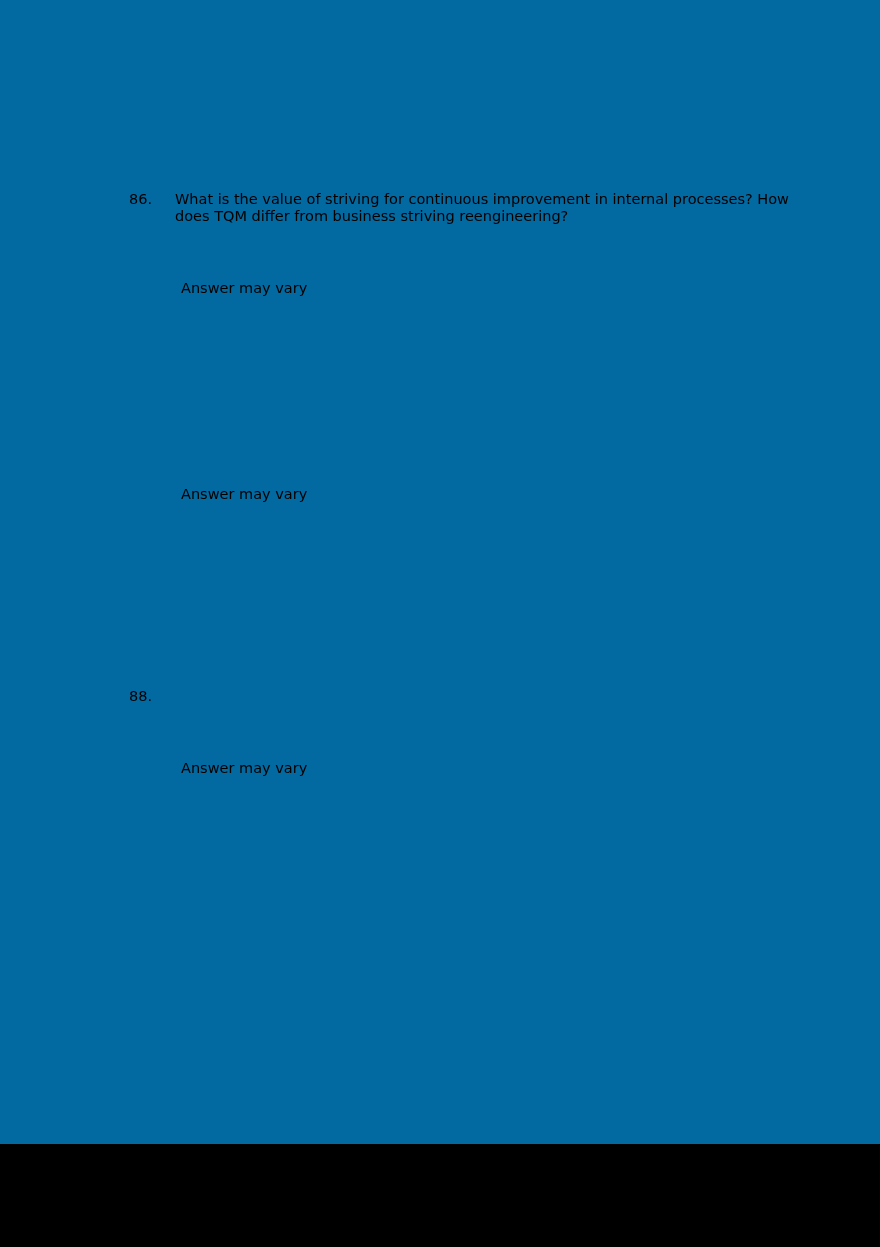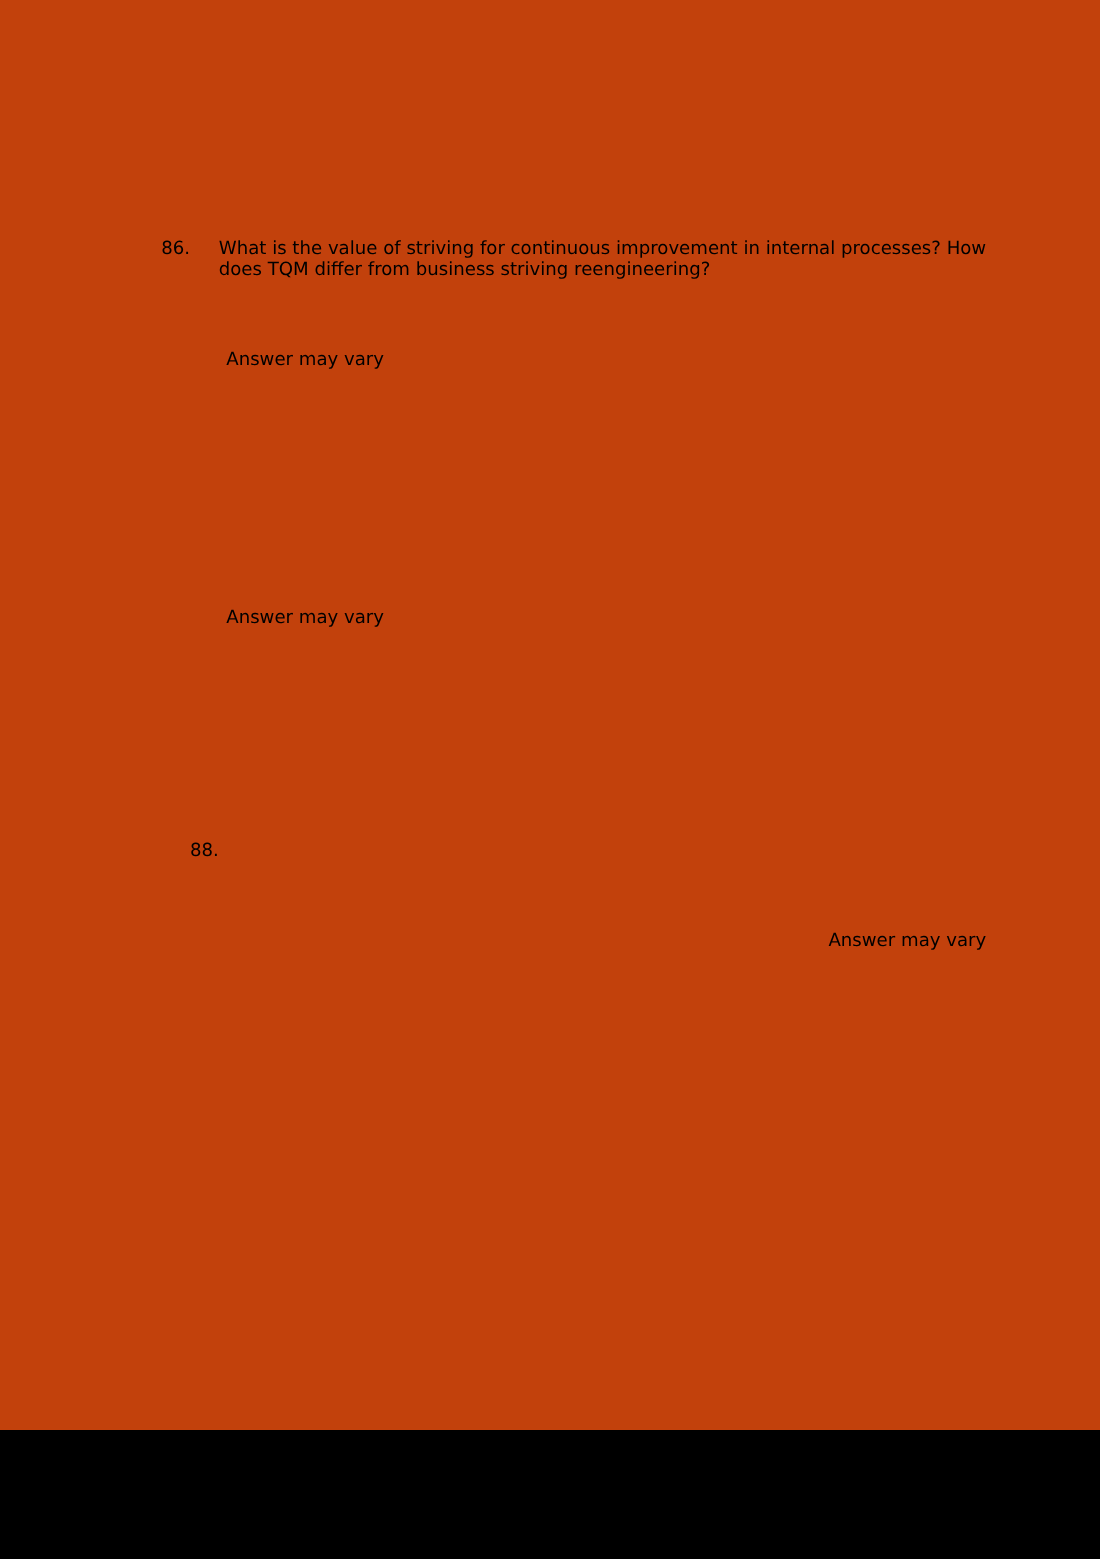--- a/index.html
+++ b/index.html
@@ -14,21 +14,21 @@
       overflow: hidden;
       font-family: "DejaVu Sans", sans-serif;
       color: #000000;
     }
     .page {
       position: absolute;
       left: 0;
       top: 0;
       width: 880px;
       height: 1144px;
-      background: #c2410c;
+      background: #0369a1;
     }
     .question {
       position: absolute;
       left: 129px;
       width: 660px;
     }
     .q-line {
       display: flex;
       font-size: 14.5px;
       line-height: 17px;
@@ -64,21 +64,21 @@
       <span class="q-num">86.</span>
       <span class="q-text" style="width:580px;">What is the value of striving for continuous improvement in internal processes? How does TQM differ from business striving reengineering?</span>
     </div>
     <div class="answer" style="margin-top:55px;">Answer may vary</div>
   </div>
 
   <div class="question" style="top:432px;">
     <div class="answer" style="margin-top:54px;">Answer may vary</div>
   </div>
 
-  <div class="question" style="top:673px;text-align:right;">
+  <div class="question" style="top:688px;">
     <div class="q-line">
       <span class="q-num">88.</span>
     </div>
     <div class="answer" style="margin-top:55px;">Answer may vary</div>
   </div>
 
 </div>
 
 <div class="bottom-band"></div>
 

